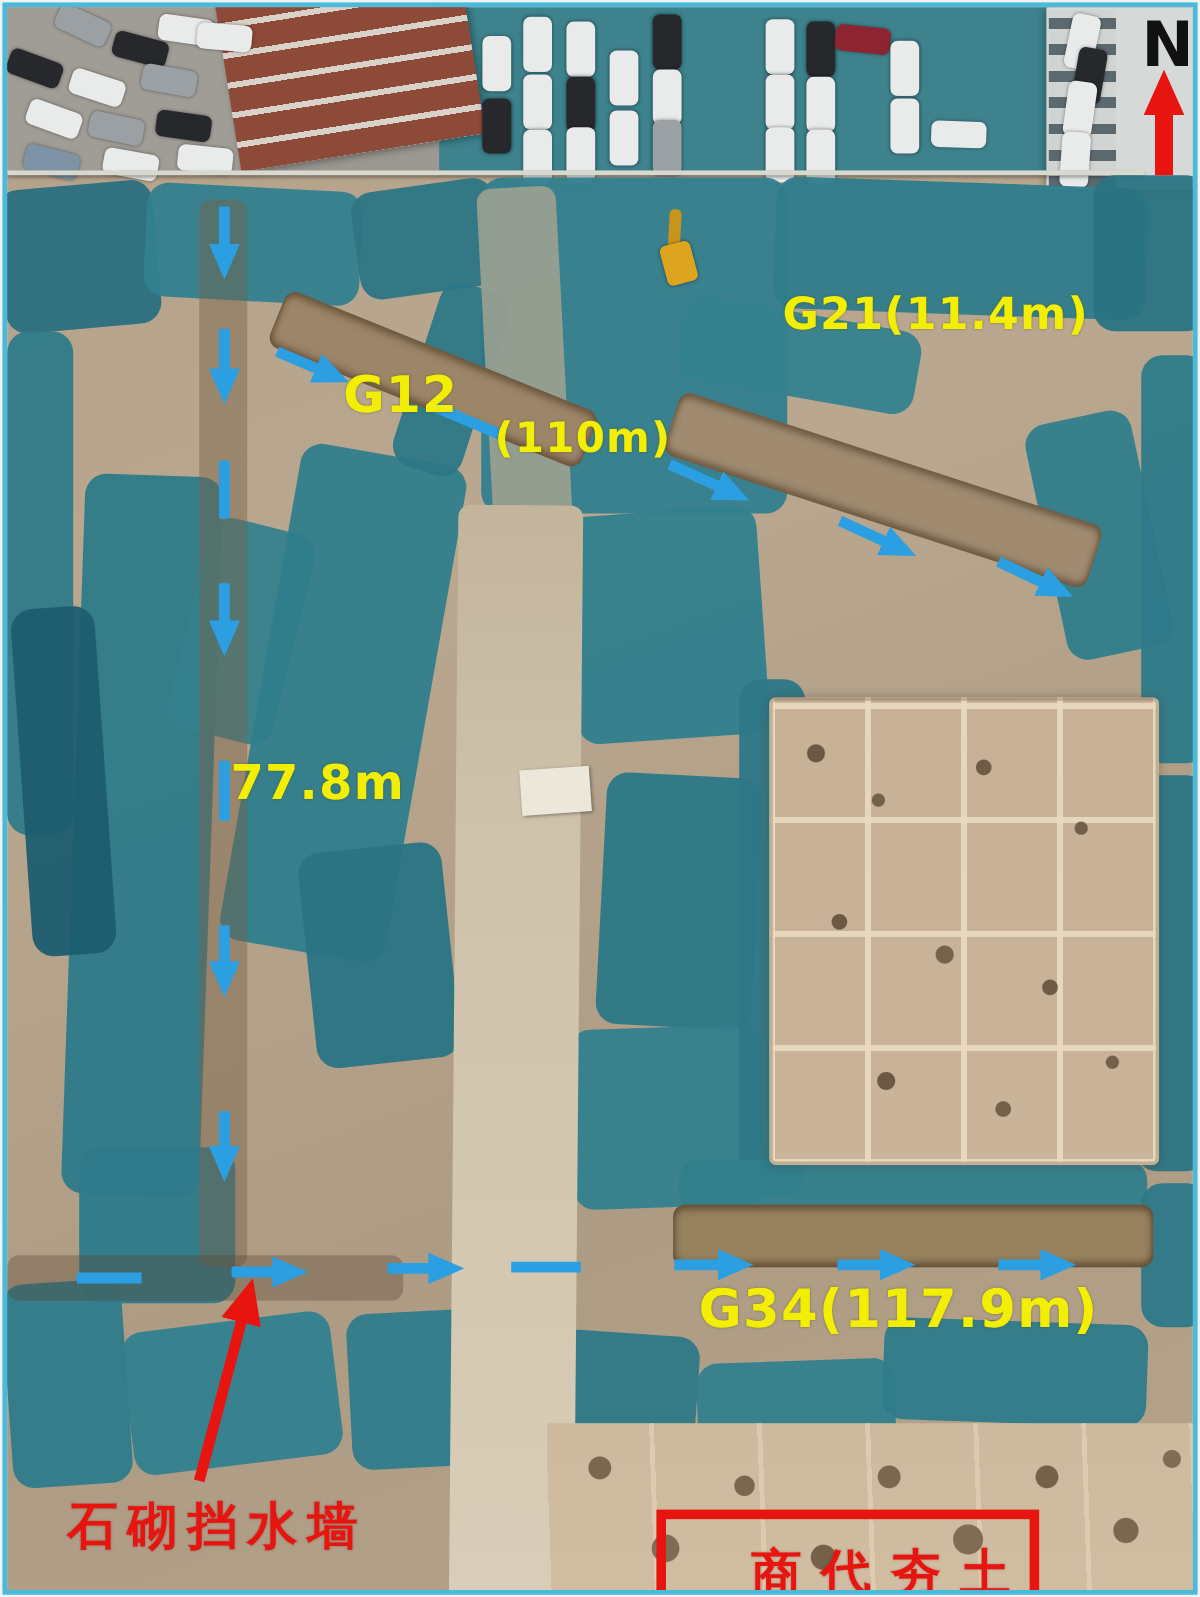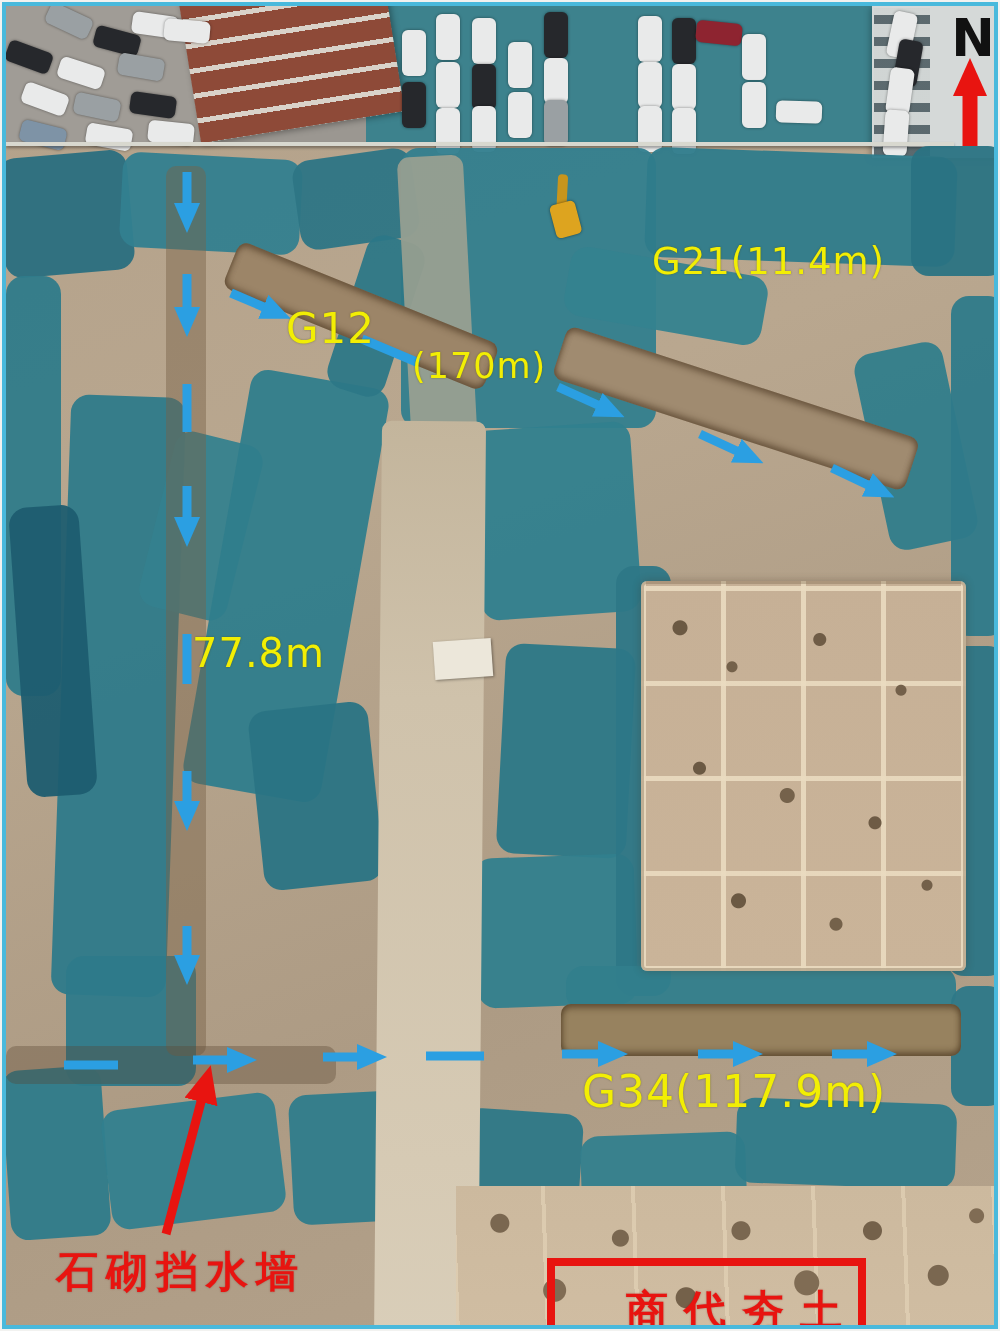--- a/index.html
+++ b/index.html
@@ -52,21 +52,21 @@
        radial-gradient(circle at 42% 75%, #74614a 0 10px, rgba(0,0,0,0) 11px),
        radial-gradient(circle at 52% 30%, #7a6750 0 9px, rgba(0,0,0,0) 10px),
        radial-gradient(circle at 64% 65%, #806c54 0 12px, rgba(0,0,0,0) 13px),
        radial-gradient(circle at 76% 30%, #74614a 0 9px, rgba(0,0,0,0) 10px),
        radial-gradient(circle at 88% 60%, #7a6750 0 10px, rgba(0,0,0,0) 11px),
        radial-gradient(circle at 95% 20%, #806c54 0 7px, rgba(0,0,0,0) 8px),
        repeating-linear-gradient(88deg, rgba(230,214,186,.6) 0 4px, rgba(0,0,0,0) 4px 90px),
        linear-gradient(#ccb99e,#d0bda2);}
   .trench{position:absolute;border-radius:10px;}
   
-  .ylabel{position:absolute;color:#f2ee04;font-weight:normal;white-space:nowrap;
+  .ylabel{position:absolute;color:#f2ee04;font-weight:bold;white-space:nowrap;
       text-shadow:0 0 2px rgba(70,70,0,.55);letter-spacing:1px;}
   .rlabel{position:absolute;color:#e81410;font-weight:bold;white-space:nowrap;
       font-family:"Liberation Serif","DejaVu Serif",serif;text-shadow:0 0 2px rgba(120,0,0,.4);}
   .redbox{position:absolute;left:541px;top:1208px;width:319px;height:106px;border:8px solid #e81410;
       box-sizing:border-box;display:flex;align-items:center;justify-content:flex-end;margin-top:44px;}
   .north-n{position:absolute;left:938px;top:4px;width:58px;text-align:center;color:#111;
       font-weight:bold;font-size:52px;line-height:56px;}
   .overlay{position:absolute;left:0;top:0;width:992px;height:1323px;pointer-events:none;}
   .board{position:absolute;left:428px;top:634px;width:58px;height:38px;background:#ece7da;transform:rotate(-4deg);box-shadow:1px 1px 3px rgba(0,0,0,.4);}
   .excavator{position:absolute;left:540px;top:168px;width:40px;height:70px;transform:rotate(-15deg);}
@@ -212,21 +212,21 @@
     <g>
       <line x1="160" y1="1228" x2="196" y2="1092" stroke="#e81410" stroke-width="9" marker-end="url(#mr)"></line>
     </g>
     <g>
       <line x1="964" y1="140" x2="964" y2="86" stroke="#e81410" stroke-width="15" marker-end="url(#mr)"></line>
     </g>
   </svg>
 
   <div class="north-n">N</div>
   <div class="ylabel" style="left:280px;top:298px;font-size:42px">G12</div>
-  <div class="ylabel" style="left:406px;top:340px;font-size:35px">(170m)</div>
+  <div class="ylabel" style="left:406px;top:340px;font-size:35px">(110m)</div>
   <div class="ylabel" style="left:646px;top:234px;font-size:37px">G21(11.4m)</div>
   <div class="ylabel" style="left:186px;top:624px;font-size:40px">77.8m</div>
   <div class="ylabel" style="left:576px;top:1060px;font-size:44px">G34(117.9m)</div>
   <div class="rlabel" style="left:50px;top:1238px;font-size:42px;letter-spacing:8px">石砌挡水墙</div>
   <div class="redbox">
     <span class="rlabel" style="position:static;font-size:42px;letter-spacing:16px">商代夯土</span>
   </div>
 
  </div>
 </div>

